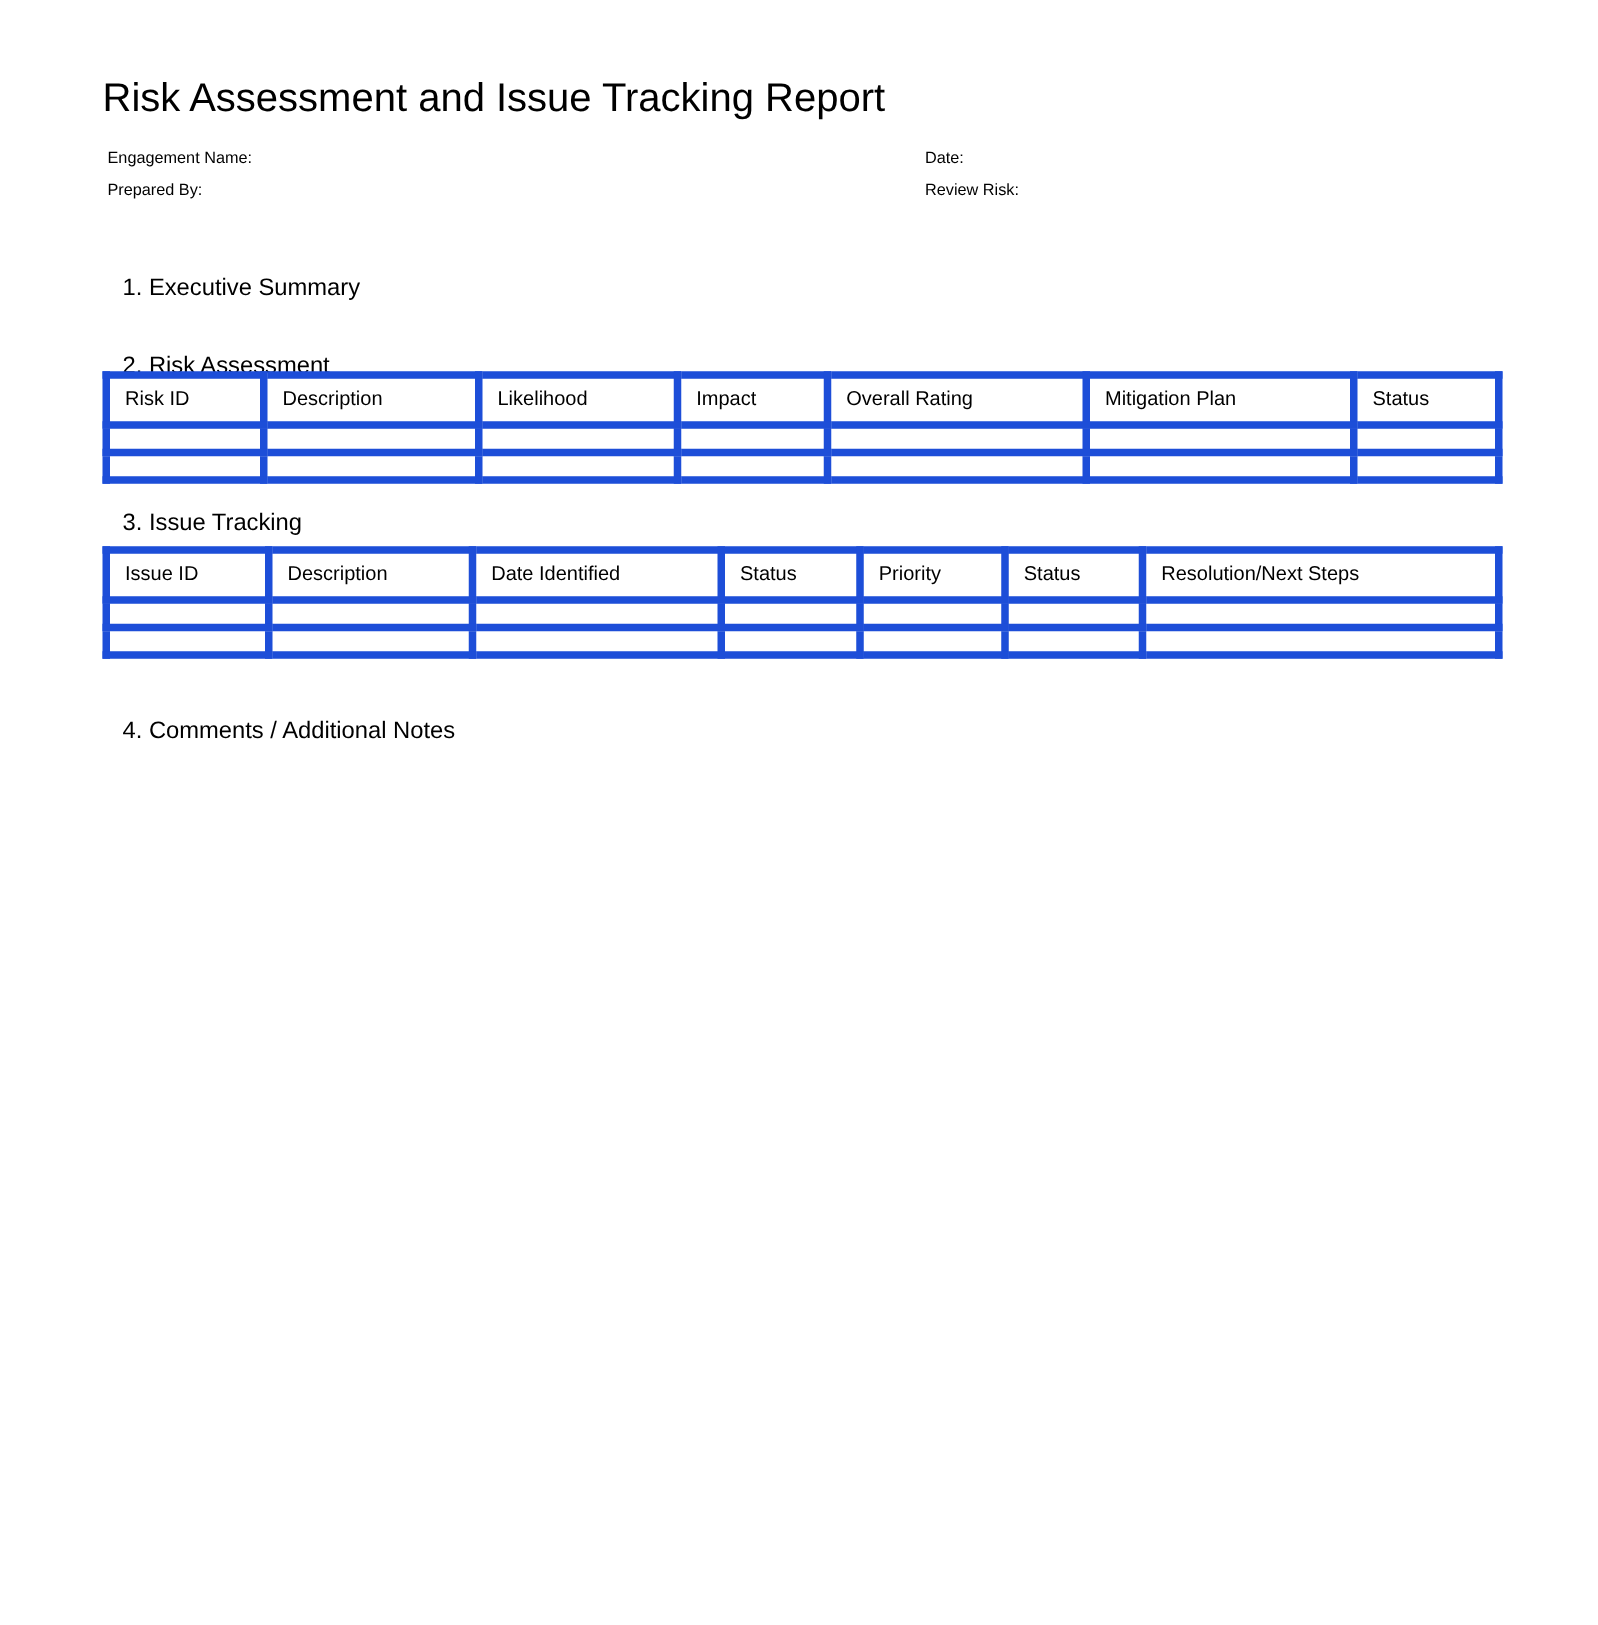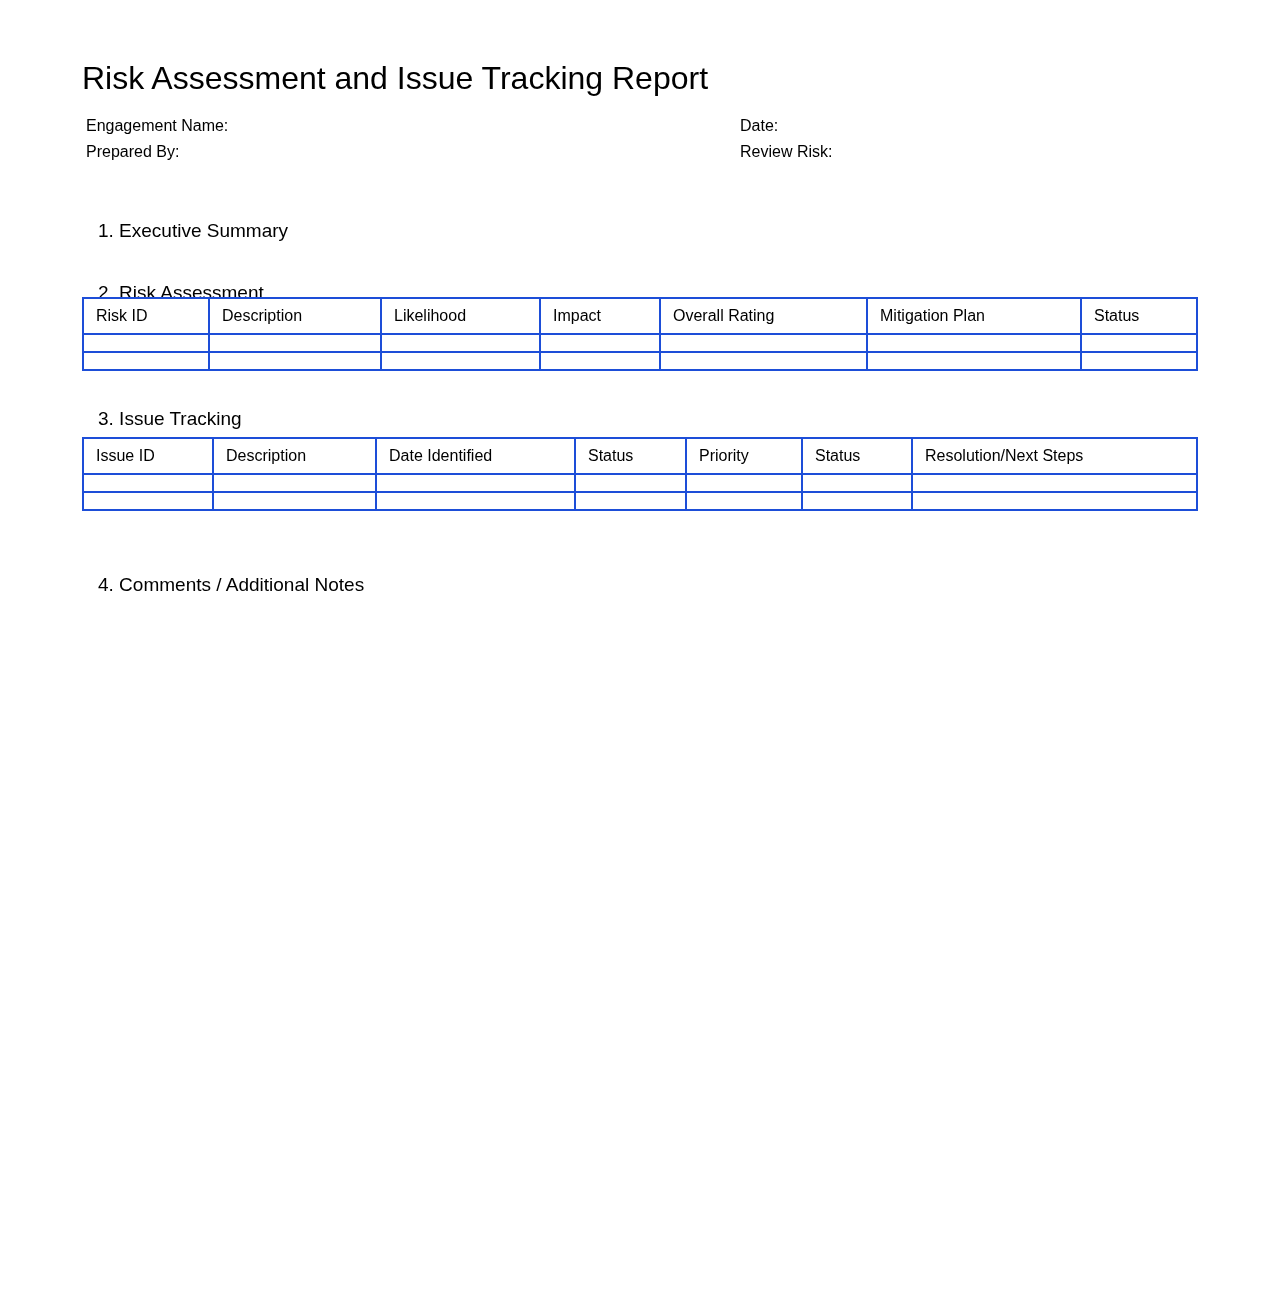--- a/index.html
+++ b/index.html
@@ -1,22 +1,22 @@
 <!DOCTYPE html>
 <html><head>
   <meta charset="utf-8">
   <style>
     html, body { margin: 0; padding: 0; background: #ffffff; }
     body { width: 1278px; height: 1300px; position: relative; font-family: "Liberation Sans", sans-serif; color: #000; }
     .page { position: absolute; left: 82px; top: 0; width: 1114px; }
     h1 { position: absolute; left: 0; top: 59px; margin: 0; font-size: 32px; font-weight: normal; line-height: 38px; white-space: nowrap; }
-    .meta { position: absolute; font-size: 16px; line-height: 18px; white-space: nowrap; }
+    .meta { position: absolute; font-size: 13px; line-height: 18px; white-space: nowrap; }
     .section-title { position: absolute; left: 0; margin: 16px; font-size: 19px; font-weight: normal; line-height: 22px; white-space: nowrap; }
     table { position: absolute; left: 0; border-collapse: collapse; table-layout: fixed; width: 1114px; }
-    th, td { border: 2px solid #1d4ed8; padding: 0; }
+    th, td { border: 6px solid #1d4ed8; padding: 0; }
     th { height: 34px; font-weight: normal; font-size: 16px; text-align: left; padding-left: 12px; vertical-align: middle; }
     td { height: 16px; }
   </style>
 </head>
 <body>
 
 <div class="page">
   <h1>Risk Assessment and Issue Tracking Report</h1>
 
   <div class="meta" style="left:4px; top:117px;">Engagement Name:</div>

